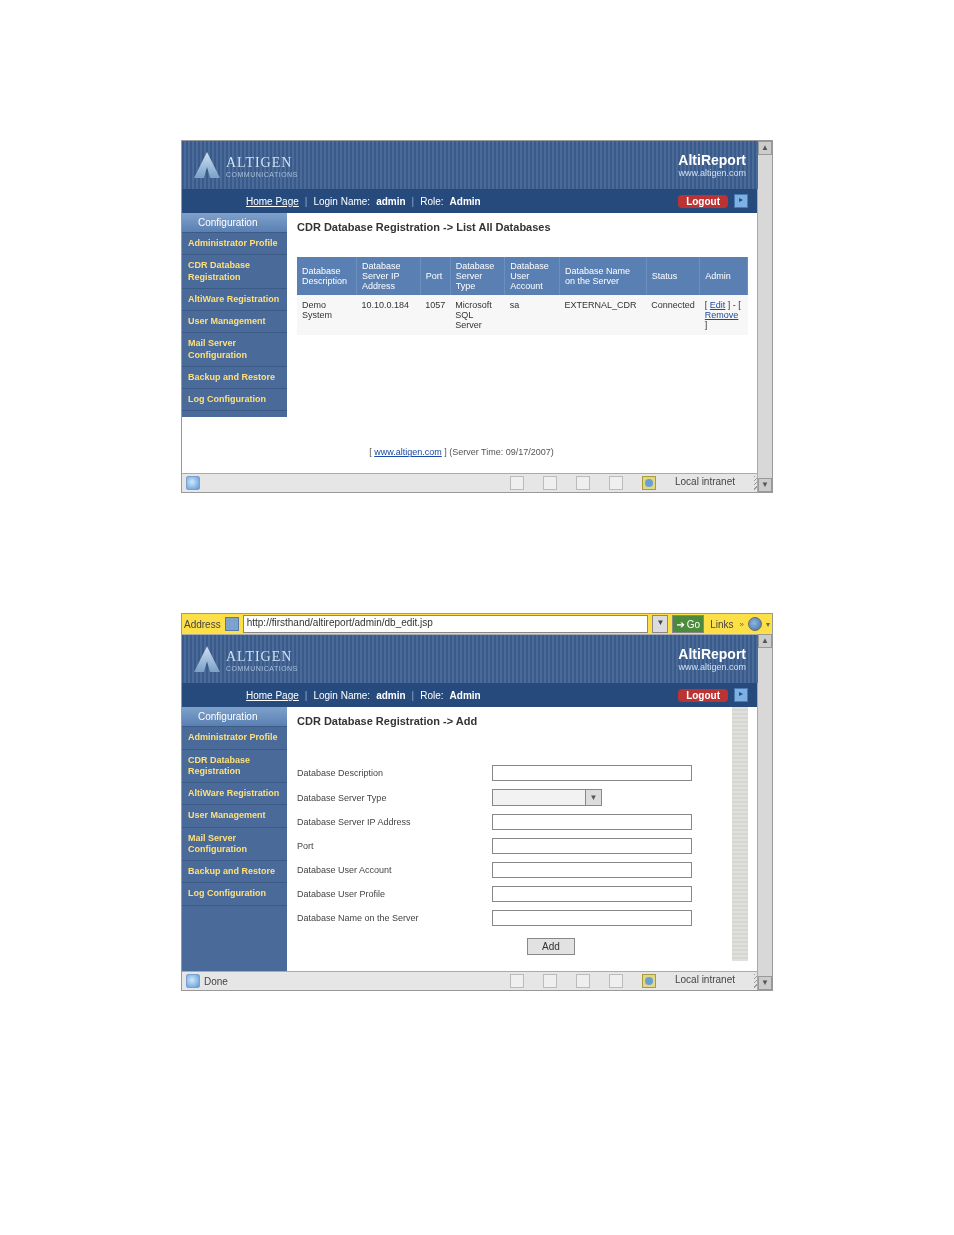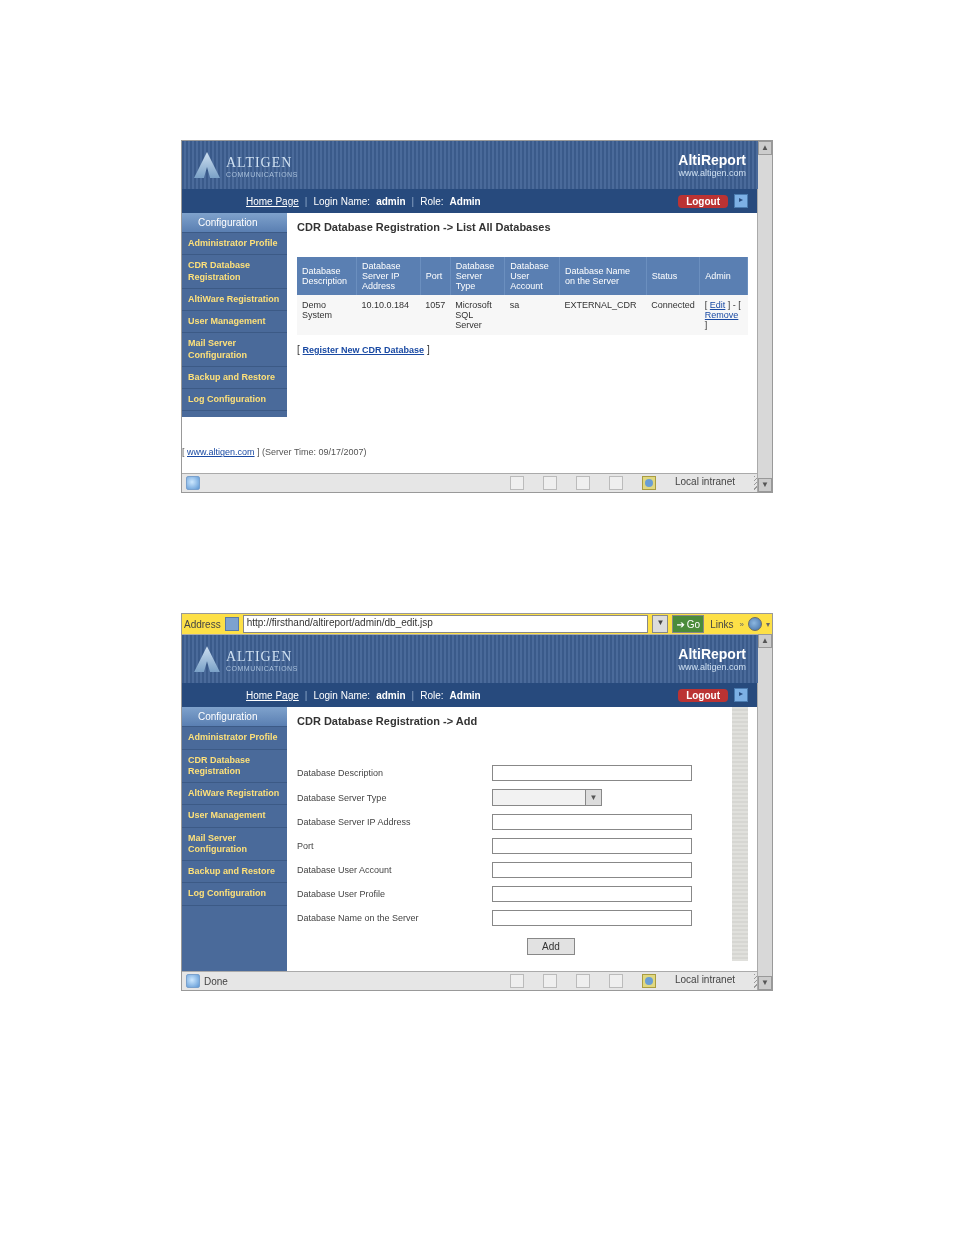--- a/index.html
+++ b/index.html
@@ -42,21 +42,21 @@
 .side-header{background:linear-gradient(180deg,#7fa2cc,#5a7fb2);color:#fff;font-size:10px;font-weight:normal;padding:4px 16px;border-bottom:1px solid #3c5a86}
 .side-item{color:#fde07a;font-size:9px;font-weight:bold;padding:5px 6px;border-bottom:1px solid #3c5a86;line-height:1.25;cursor:pointer}
 .content{flex:1;background:#fff;padding:0 10px 10px 10px}
 .page-title{font-size:11px;font-weight:bold;color:#333;padding:8px 0 24px 0}
 .tbl{width:100%;border-collapse:collapse;font-size:9px}
 .tbl th{background:#5a7fb2;color:#fff;text-align:left;font-weight:normal;padding:4px 5px;border-right:1px solid #6b8fbf}
 .tbl td{padding:5px;color:#333;vertical-align:top}
 .tbl tr.data td{background:#f7f7f7}
 .action-link{color:#1a4aa3;text-decoration:underline;cursor:pointer;font-size:9px}
 .reg-link{color:#1a4aa3;text-decoration:underline;cursor:pointer;font-size:9px;font-weight:bold;margin-top:10px;display:inline-block}
-.footer{text-align:left;font-size:9px;color:#555;padding:30px 17px 16px 0}
+.footer{text-align:center;font-size:9px;color:#555;padding:30px 17px 16px 0}
 .footer a{color:#1a4aa3;text-decoration:underline}
 .statusbar{height:18px;background:#e6e6e6;border-top:1px solid #aaa;display:flex;align-items:center;justify-content:space-between;padding:0 4px;font-size:10px;color:#444}
 .status-left{display:flex;align-items:center;gap:4px}
 .ie-icon{width:14px;height:14px;border:1px solid #7aa1cd;background:radial-gradient(circle at 5px 5px,#cde8ff,#5d97d4);border-radius:2px;box-sizing:border-box}
 .status-right{display:flex;align-items:flex-start;gap:19px}
 .status-box{width:14px;height:14px;border:1px solid #bbb;background:#efefef;box-sizing:border-box}
 .zone-icon{width:14px;height:14px;background:#e0d880;border:1px solid #a99c40;box-sizing:border-box;position:relative}
 .zone-icon::after{content:"";position:absolute;left:2px;top:2px;width:8px;height:8px;background:#6a9ed4;border-radius:50%}
 .resize{width:14px;height:14px;background:repeating-linear-gradient(135deg,#999 0,#999 1px,transparent 1px,transparent 3px)}
 .form-row{display:flex;align-items:center;padding:4px 0;font-size:9px;color:#444}
@@ -140,21 +140,20 @@
             <td>Microsoft SQL Server</td>
             <td>sa</td>
             <td>EXTERNAL_CDR</td>
             <td>Connected</td>
             <td>
               [ <span class="action-link">Edit</span> ] - [ <span class="action-link">Remove</span> ]
             </td>
           </tr>
         </tbody>
             </table>
-        <div>[ <span class="reg-link">Register New CDR Database</span> ]</div>
       </div>
     </div>
     <div class="footer">
       [ <a>www.altigen.com</a> ] <span>(Server Time: 09/17/2007)</span>
     </div>
   </div>
   <div class="statusbar">
     <div class="status-left">
       <div class="ie-icon"></div>
     </div>

